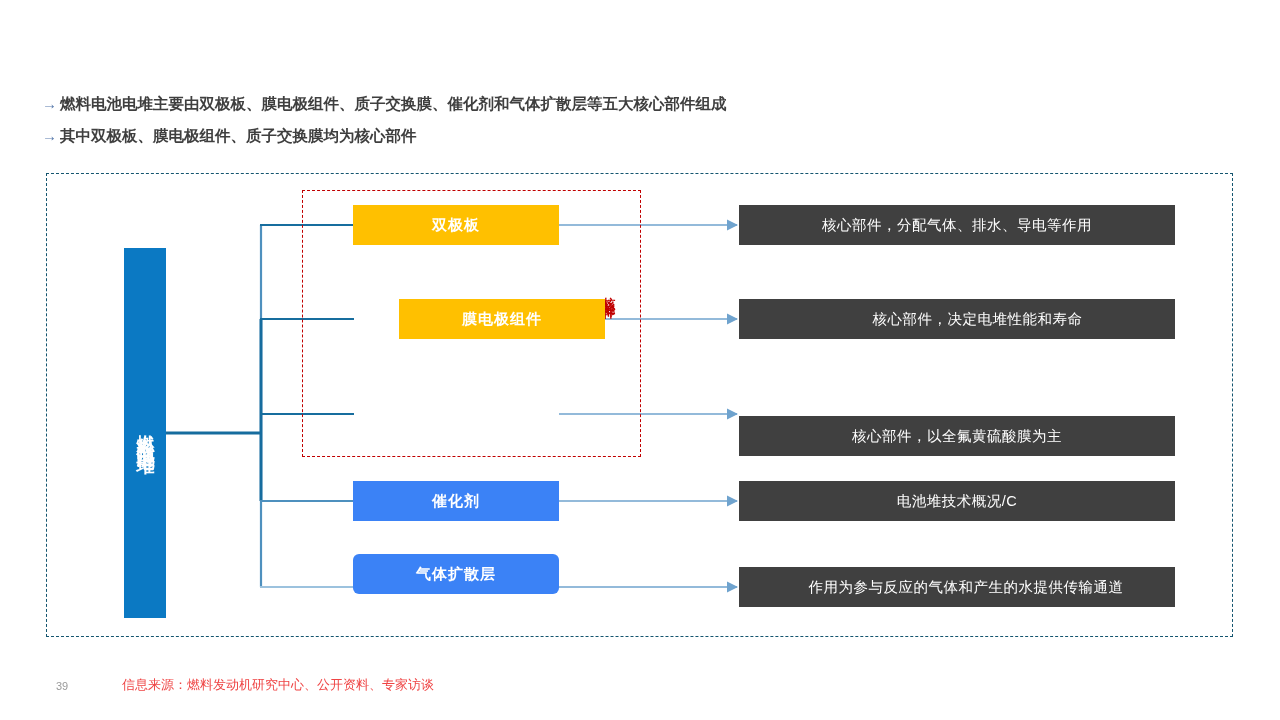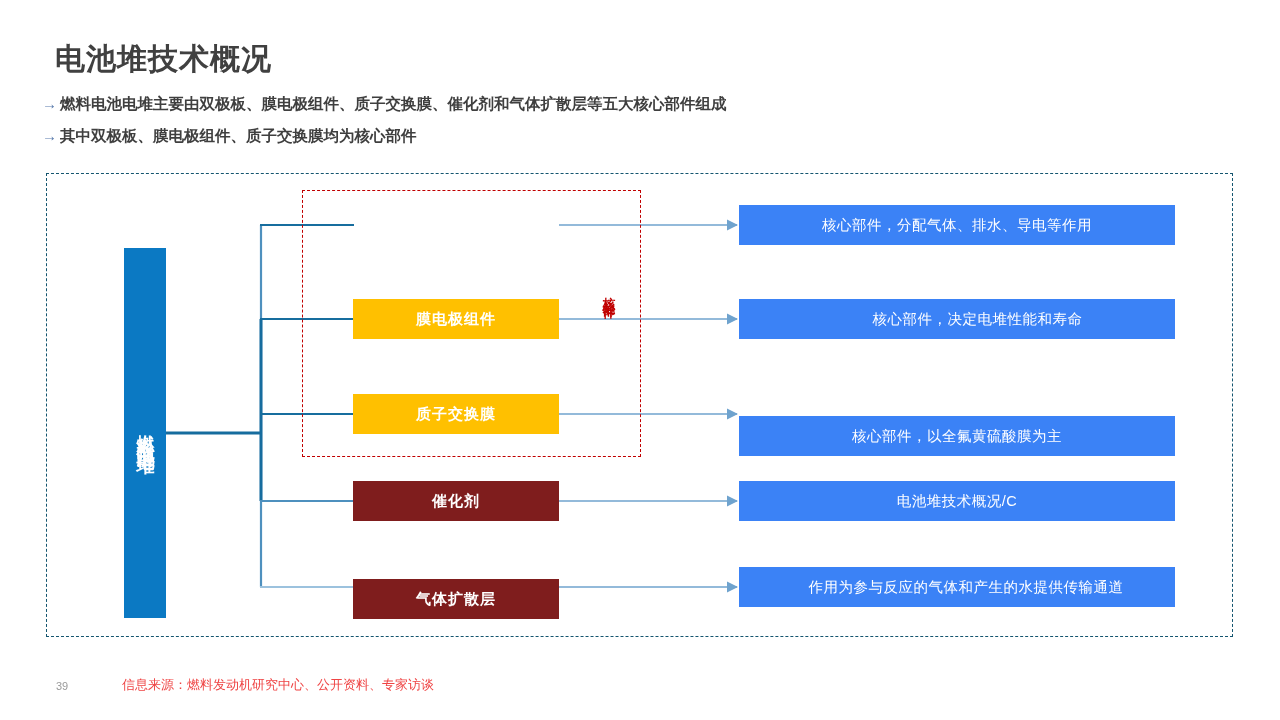--- a/index.html
+++ b/index.html
@@ -66,47 +66,46 @@
     text-align:center;
   }
 
   
   .comp{
     position:absolute;left:353px;width:206px;height:40px;
     display:flex;align-items:center;justify-content:center;
     color:#ffffff;font-size:15px;font-weight:bold;letter-spacing:1px;
   }
   .comp.yellow{background:#FFC000;}
-  .comp.blue{background:#7f1d1d;}
+  .comp.blue{background:#3b82f6;}
 
   
   .desc{
     position:absolute;left:739px;width:436px;height:40px;
-    background:#3b82f6;
+    background:#404040;
     display:flex;align-items:center;justify-content:center;
     color:#ffffff;font-size:14.5px;letter-spacing:.5px;
     text-align:center;padding:0 6px;box-sizing:border-box;
   }
 
   
   .page-num{
     position:absolute;left:56px;top:680px;
     font-size:11px;color:#9a9a9a;
   }
   .source{
     position:absolute;left:122px;top:676px;
     font-size:13px;color:#ef4444;white-space:nowrap;
   }
 </style>
 </head>
 <body>
 
 <div class="slide">
 
-  <div class="title">电池堆技术概况</div>
 
   <div class="bullet bullet1">
     <span class="arrow">→</span>
     <span>燃料电池电堆主要由双极板、膜电极组件、质子交换膜、催化剂和气体扩散层等五大核心部件组成</span>
   </div>
   <div class="bullet bullet2">
     <span class="arrow">→</span>
     <span>其中双极板、膜电极组件、质子交换膜均为核心部件</span>
   </div>
 
@@ -137,30 +136,30 @@
     <line x1="559" y1="587" x2="737" y2="587" stroke="#6FA3CE" stroke-width="1.6" marker-end="url(#arrowHead)"></line>
   </svg>
 
   <div class="root-box">
     <div class="root-label">燃料电池电堆</div>
   </div>
 
   <div class="core-group"></div>
   <div class="core-label">核心部件</div>
 
-  <div class="comp yellow" style="top:299px;">
+  <div class="comp yellow" style="top:205px;">
+    <span>双极板</span>
+  </div>
+  <div class="comp yellow" style="top:299px;margin-left:46px;">
     <span>膜电极组件</span>
-  </div>
-  <div class="comp yellow" style="top:394px;">
-    <span>质子交换膜</span>
   </div>
   <div class="comp blue" style="top:481px;">
     <span>催化剂</span>
   </div>
-  <div class="comp blue" style="top:579px;">
+  <div class="comp blue" style="top:554px;border-radius:6px;">
     <span>气体扩散层</span>
   </div>
 
   <div class="desc" style="top:205px;">
     <span>核心部件，分配气体、排水、导电等作用</span>
   </div>
   <div class="desc" style="top:299px;padding-left:47px;">
     <span>核心部件，决定电堆性能和寿命</span>
   </div>
   <div class="desc" style="top:416px;">

